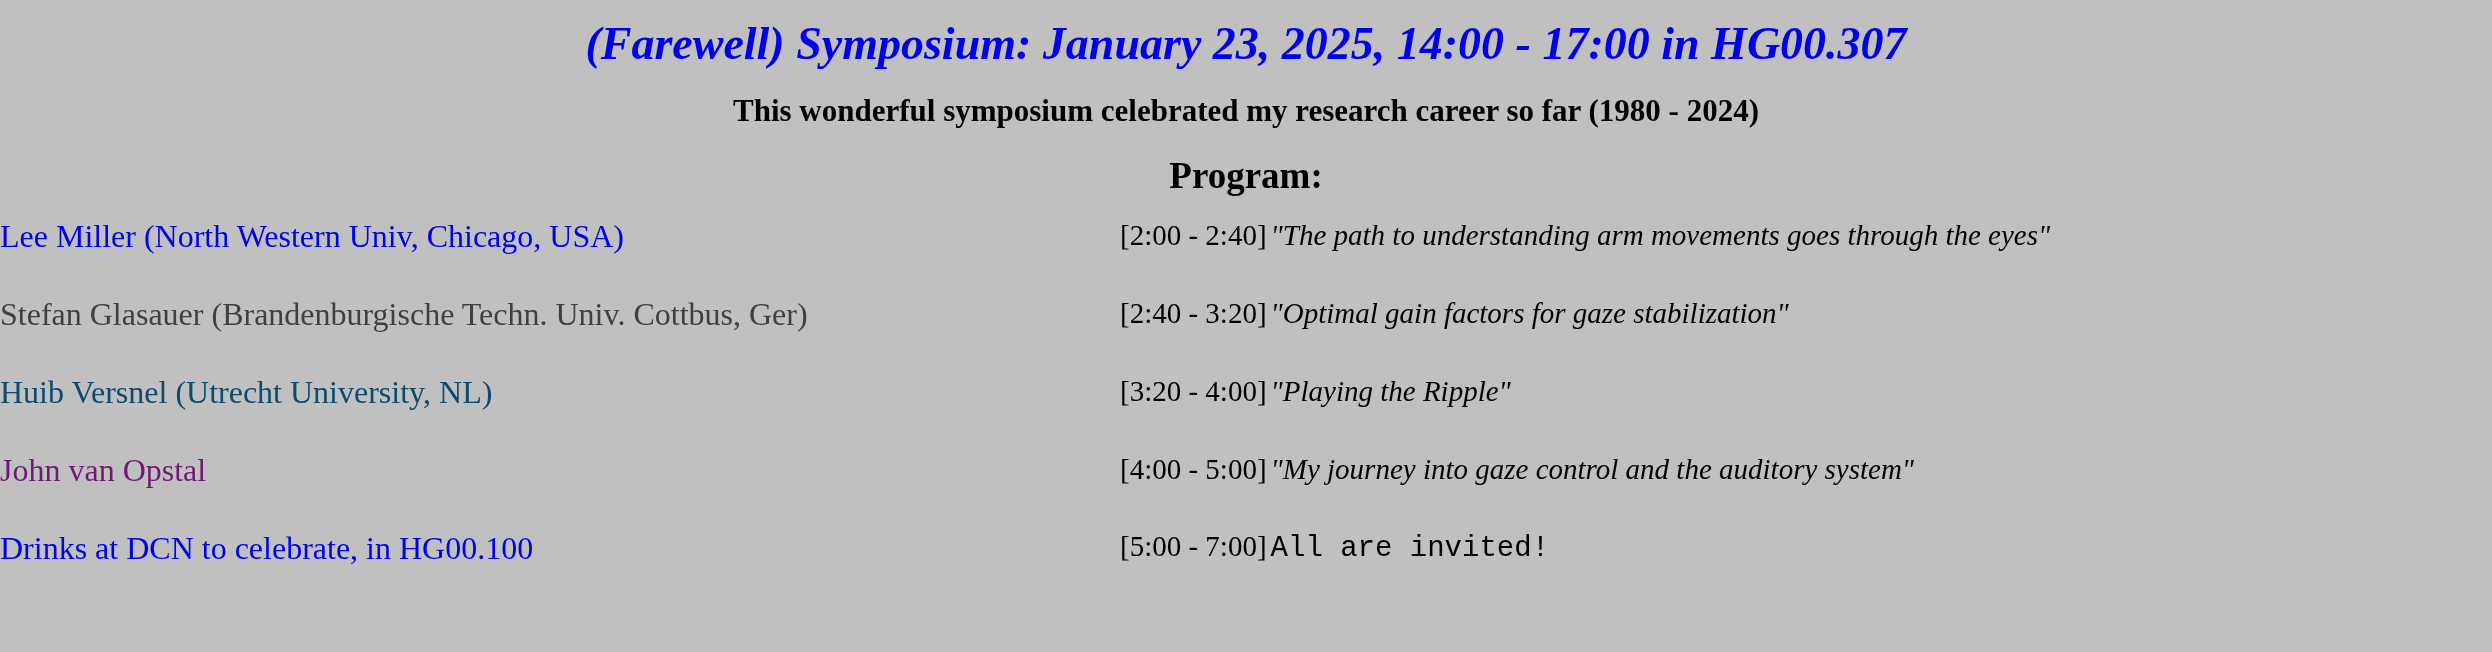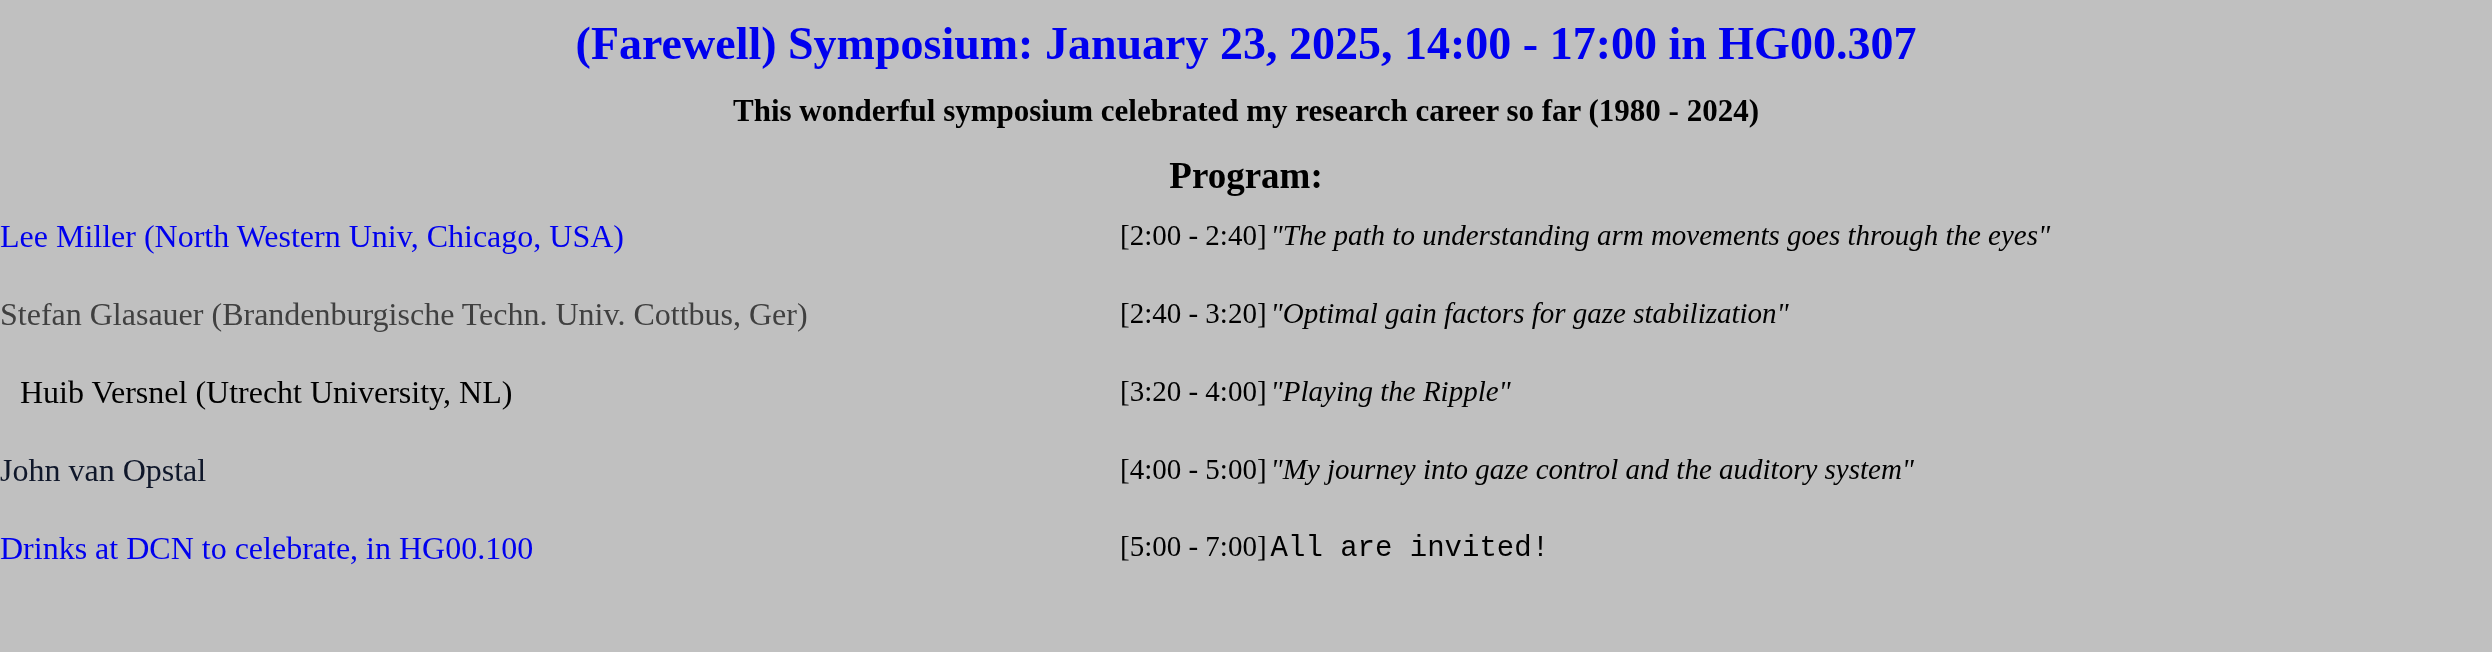--- a/index.html
+++ b/index.html
@@ -26,20 +26,21 @@
   .title {
     text-align: center;
     font-size: 46px;
     font-weight: bold;
     color: #0000ee;
     letter-spacing: 0px;
     margin: 0;
     padding-top: 18px;
     line-height: 1.15;
     white-space: nowrap;
+    font-style: italic;
   }
   .subtitle {
     text-align: center;
     font-size: 31px;
     font-weight: bold;
     color: #000000;
     margin: 0;
     padding-top: 22px;
     line-height: 1.15;
     white-space: nowrap;
@@ -121,32 +122,32 @@
         </td>
         <td class="col-talk">
           <span class="slot-time">[2:40 - 3:20]</span>
           <span class="slot-time"> </span>
           <span class="slot-title" style="font-style: italic;">"Optimal gain factors for gaze stabilization"</span>
         </td>
       </tr>
 
       <tr>
         <td class="col-speaker">
-          <a class="speaker-link" href="#" style="color: #000000; margin-left: 20px;">Huib Versnel (Utrecht University, NL)</a>
+          <a class="speaker-link" href="#" style="color: #0c4a6e;">Huib Versnel (Utrecht University, NL)</a>
         </td>
         <td class="col-talk">
           <span class="slot-time">[3:20 - 4:00]</span>
           <span class="slot-time"> </span>
           <span class="slot-title" style="font-style: italic;">"Playing the Ripple"</span>
         </td>
       </tr>
 
       <tr>
         <td class="col-speaker">
-          <a class="speaker-link" href="#" style="color: #0f172a;">John van Opstal</a>
+          <a class="speaker-link" href="#" style="color: #701a75;">John van Opstal</a>
         </td>
         <td class="col-talk">
           <span class="slot-time">[4:00 - 5:00]</span>
           <span class="slot-time"> </span>
           <span class="slot-title" style="font-style: italic;">"My journey into gaze control and the auditory system"</span>
         </td>
       </tr>
 
       <tr>
         <td class="col-speaker">

